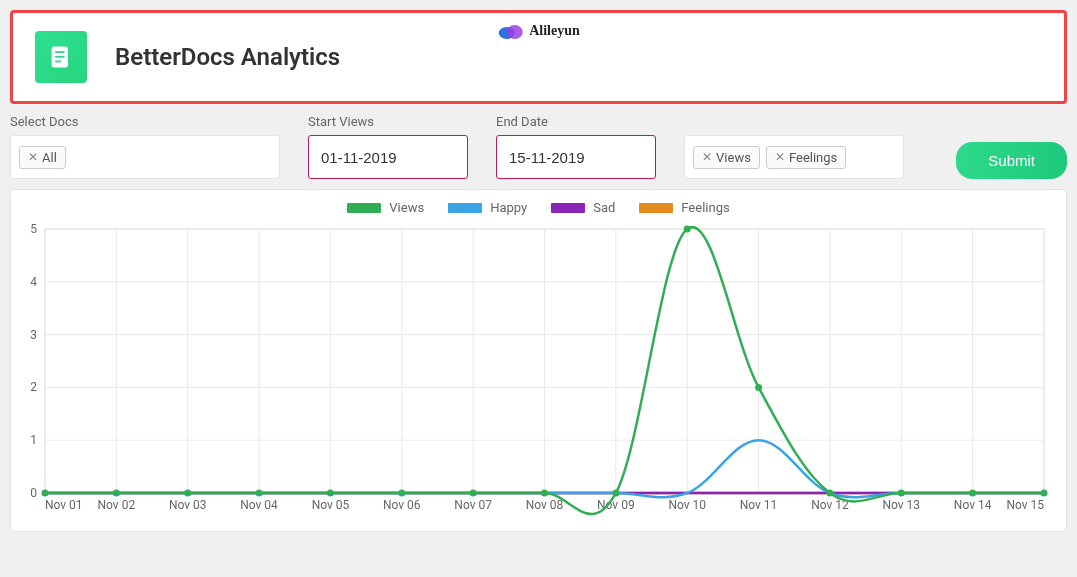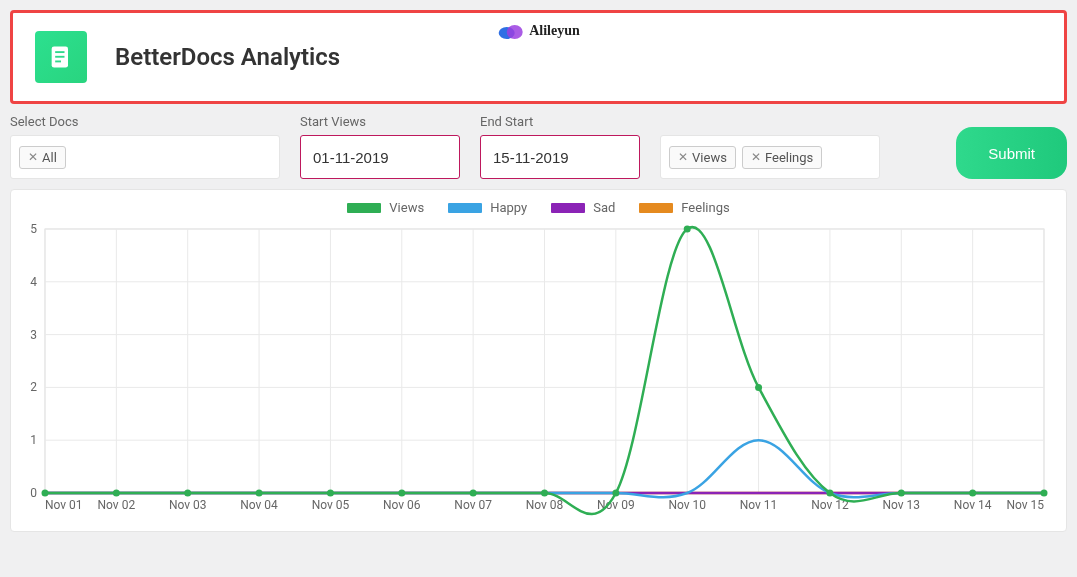--- a/index.html
+++ b/index.html
@@ -47,21 +47,21 @@
   .header .version {
     margin-left:auto;
     text-align:right;
     font-size:13px;
     color:#444;
     line-height:1.4;
   }
 
   .filters {
     display:flex;
-    gap: 20px;
+    gap: 28px;
     padding: 0 10px 10px 10px;
     align-items:flex-end;
   }
   .filter-col { display:flex; flex-direction:column; gap:6px; }
   .filter-col label { font-size:13px; color:#666; }
   .tagbox {
     background:#fff;
     border:1px solid #e5e5e5;
     border-radius:3px;
     padding:8px;
@@ -91,21 +91,21 @@
     font-size:15px;
     color:#333;
     width:160px;
   }
   .submit-btn {
     background: linear-gradient(90deg,#2fd98c,#1fc97c);
     color:#fff;
     border:none;
     border-radius:16px;
     padding:0 32px;
-    height:52px;
+    height:37px;
     font-size:15px;
     cursor:pointer;
   }
 
   .chart-wrap {
     background:#fff;
     margin:0 10px 10px 10px;
     border:1px solid #e5e5e5;
     border-radius:4px;
     padding:10px 10px 6px 10px;
@@ -154,21 +154,21 @@
         <span class="tag"><span class="x">✕</span>All</span>
       </div>
   </div>
 
   <div class="filter-col" style="flex:0 0 160px">
     <label>Start Views</label>
     <input class="date-input" value="01-11-2019" style="">
   </div>
 
   <div class="filter-col" style="flex:0 0 160px">
-    <label>End Start</label>
+    <label>End Date</label>
     <input class="date-input" value="15-11-2019" style="">
   </div>
 
   <div class="filter-col" style="flex:0 0 220px">
     <div class="tagbox" id="comp-tags">
         <span class="tag"><span class="x">✕</span>Views</span>
         <span class="tag"><span class="x">✕</span>Feelings</span>
       </div>
   </div>
 

